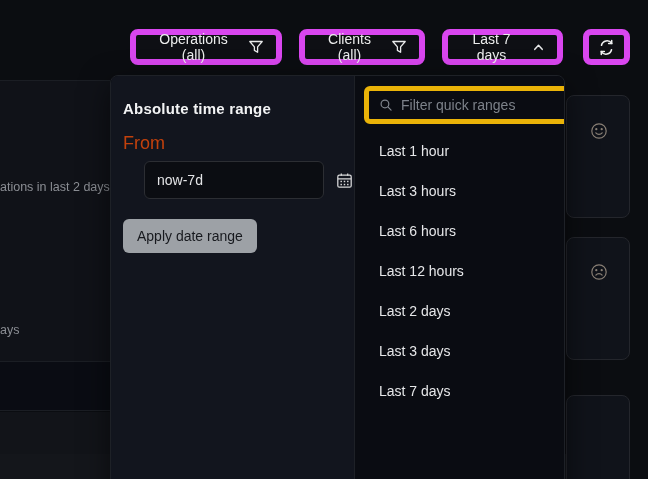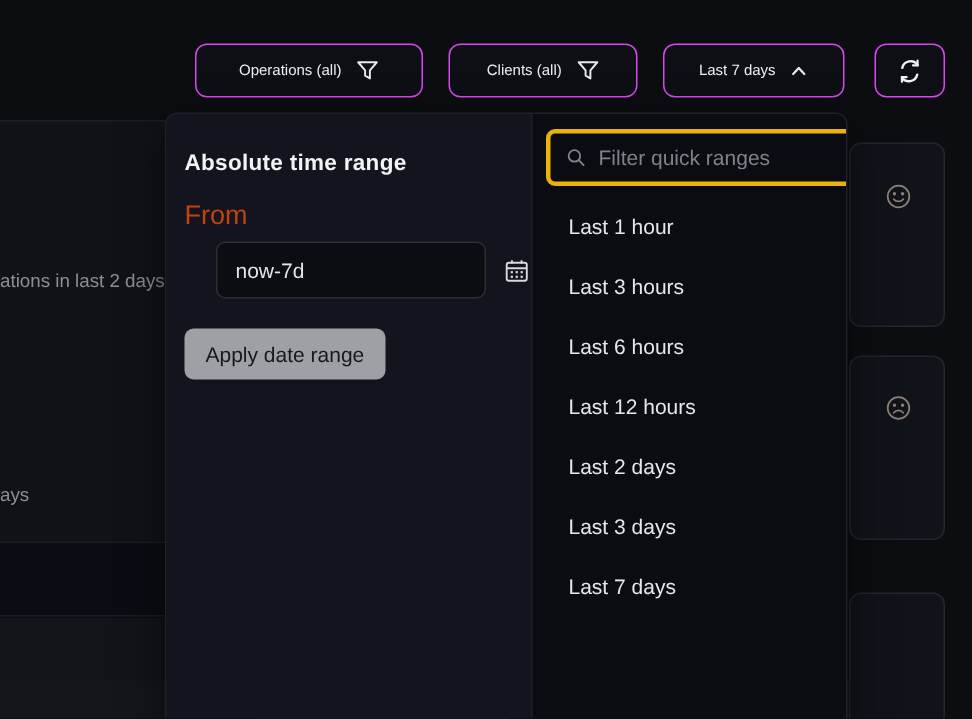--- a/index.html
+++ b/index.html
@@ -23,22 +23,22 @@
   .bg-card-1 { top:95px;  height:123px; }
   .bg-card-2 { top:237px; height:123px; }
   .bg-card-3 { top:395px; height:100px; }
   .face-icon { position:absolute; left:23px; width:18px; height:18px; }
   .bg-card-1 .face-icon { top:26px; }
   .bg-card-2 .face-icon { top:25px; }
   
   .tb-btn {
     position:absolute; top:29px; height:36px;
     display:flex; align-items:center; justify-content:center; gap:9px;
-    background:#0e0f14; border:1px solid #d946ef; border-radius:8px;
-    font-size:10px; color:#eceded; cursor:pointer; padding:0 12px;
+    background:#0e0f14; border:6px solid #d946ef; border-radius:8px;
+    font-size:14px; color:#eceded; cursor:pointer; padding:0 12px;
   }
   .btn-operations { left:130px; width:152px; }
   .btn-clients    { left:299px; width:126px; }
   .btn-timerange  { left:442px; width:121px; }
   .btn-refresh    { left:583px; width:47px; }
   
   .time-picker {
     position:absolute; left:110px; top:75px; width:455px; height:430px;
     display:flex; border:1px solid #1e2127; border-radius:8px;
     overflow:hidden; box-shadow:0 10px 30px rgba(0,0,0,.55);
@@ -53,21 +53,21 @@
   }
   .cal-btn { background:none; border:none; margin-left:12px; cursor:pointer; width:24px; height:24px; display:flex; align-items:center; justify-content:center; }
   .apply-btn {
     margin-top:0; height:34px; padding:0 14px; border:none; border-radius:6px;
     background:#9da1a6; color:#17191e; font-size:14px; font-weight:500;
     font-family:"Liberation Sans", sans-serif; cursor:pointer;
   }
   .quick-section { flex:1; background:#0a0c12; border-left:1px solid #1e2127; padding:10px 9px; }
   .search-box {
     display:flex; align-items:center; gap:8px; height:38px;
-    border:3px solid #eab308; border-radius:6px; padding:0 10px; background:transparent;
+    border:5px solid #eab308; border-radius:6px; padding:0 10px; background:transparent;
   }
   .search-box input {
     flex:1; background:transparent; border:none; outline:none;
     color:#e3e4e6; font-size:14px; font-family:"Liberation Sans", sans-serif; min-width:0;
   }
   .search-box input::placeholder { color:#7d828a; }
   .quick-list { margin-top:7px; }
   .quick-item {
     height:40px; display:flex; align-items:center; padding-left:15px;
     font-size:14px; color:#e6e7e9; cursor:pointer; border-radius:4px;

